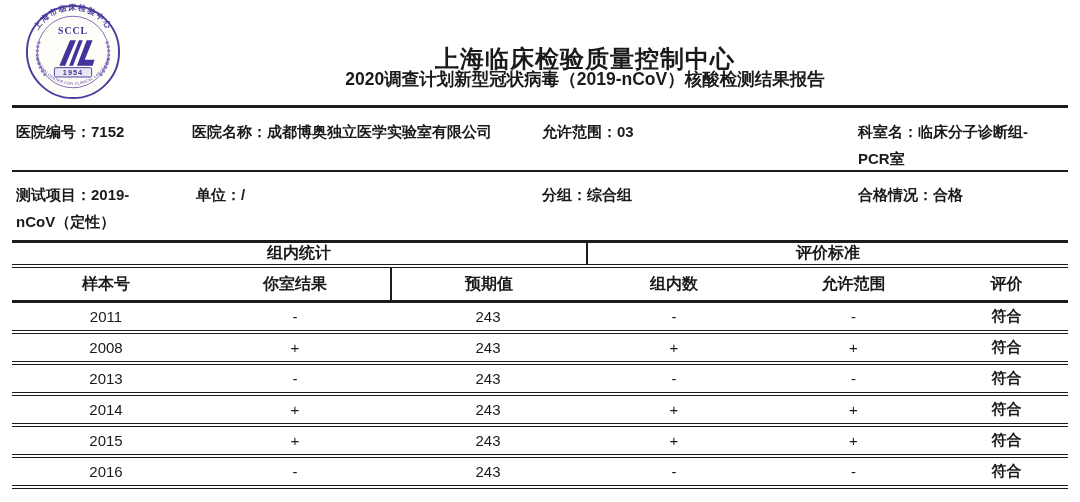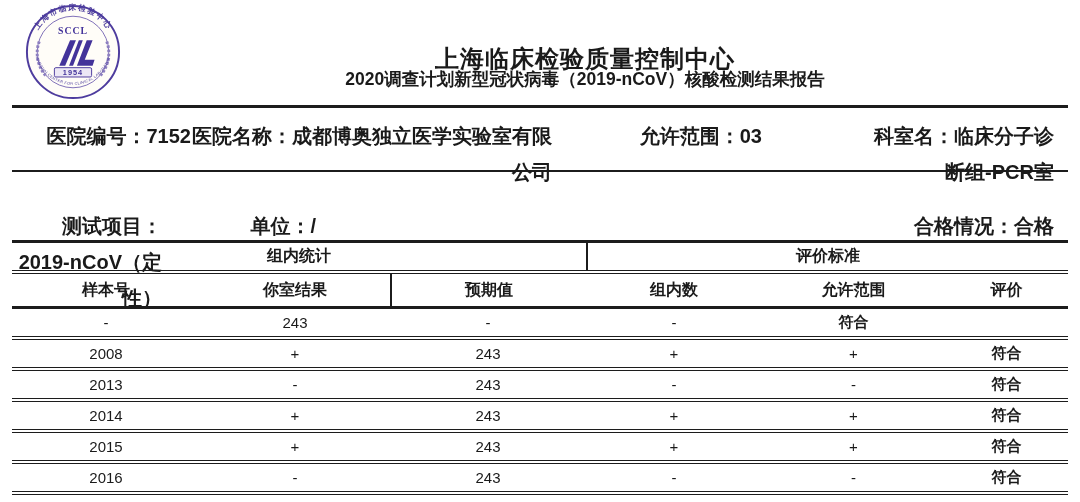--- a/index.html
+++ b/index.html
@@ -19,27 +19,27 @@
     position:absolute; left:90px; right:0; top:67px; text-align:center;
     font-size:17.5px; font-weight:700;
   }
   .rule-top { position:absolute; left:12px; right:12px; top:105px; border-top:3px solid #1c1c1c; }
   
   .info { position:absolute; left:12px; right:12px; top:108px; }
   .irow { position:relative; }
   .irow1 { height:64px; border-bottom:2px solid #1c1c1c; }
   .irow2 { height:66px; }
   .icell {
-    position:absolute; top:10px; font-size:20px; font-weight:700; line-height:1.8;text-align:right;
+    position:absolute; top:10px; font-size:15px; font-weight:700; line-height:1.8;
   }
-  .irow2 .icell { top:9px;margin-top:27px; }
+  .irow2 .icell { top:9px; }
   
   .results { position:absolute; left:12px; right:12px; top:240px; border-top:3px solid #1c1c1c; }
   .grid { display:grid; grid-template-columns:188px 190px 196px 176px 183px 123px; }
-  .group-row { display:grid; grid-template-columns:574px 482px; height:31px; border-bottom:4px double #1c1c1c; }
+  .group-row { display:grid; grid-template-columns:574px 482px; height:25px; border-bottom:4px double #1c1c1c; }
   .gcell { display:flex; align-items:center; justify-content:center; font-size:16px; font-weight:700; }
   .gcell.right { border-left:2px solid #1c1c1c; }
   .head-row { height:35px; border-bottom:3px solid #1c1c1c; }
   .hcell { display:flex; align-items:center; justify-content:center; font-size:16px; font-weight:700; }
   .hcell.vline { border-left:2px solid #1c1c1c; }
   .data-row { height:31px; border-bottom:4px double #1c1c1c; }
   .cell { display:flex; align-items:center; justify-content:center; font-size:15px; font-weight:400; }
   .cell.cell-evaluation { font-weight:700; }
 </style>
 </head>
@@ -92,20 +92,23 @@
         <span>科室名：</span><span>临床分子诊断组-PCR室</span>
       </div>
     </div>
     <div class="irow irow2">
       <div class="icell" style="left:4px;width:146px">
         <span>测试项目：</span><span>2019-nCoV（定性）</span>
       </div>
       <div class="icell" style="left:184px;width:120px">
         <span>单位：</span><span>/</span>
       </div>
+      <div class="icell" style="left:530px;width:220px">
+        <span>分组：</span><span>综合组</span>
+      </div>
       <div class="icell" style="left:846px;width:196px">
         <span>合格情况：</span><span>合格</span>
       </div>
     </div>
   </div>
 
   <div class="results">
     <div class="group-row">
       <div class="gcell">组内统计</div>
       <div class="gcell right">评价标准</div>
@@ -113,20 +116,21 @@
     <div class="grid head-row">
       <div class="hcell">样本号</div>
       <div class="hcell">你室结果</div>
       <div class="hcell vline">预期值</div>
       <div class="hcell">组内数</div>
       <div class="hcell">允许范围</div>
       <div class="hcell">评价</div>
     </div>
     <div id="rows">
         <div class="grid data-row">
+          <div class="cell cell-sample">2011</div>
           <div class="cell cell-your-result">-</div>
           <div class="cell cell-group-count">243</div>
           <div class="cell cell-expected">-</div>
           <div class="cell cell-allowed">-</div>
           <div class="cell cell-evaluation">符合</div>
         </div>
         <div class="grid data-row">
           <div class="cell cell-sample">2008</div>
           <div class="cell cell-your-result">+</div>
           <div class="cell cell-group-count">243</div>

